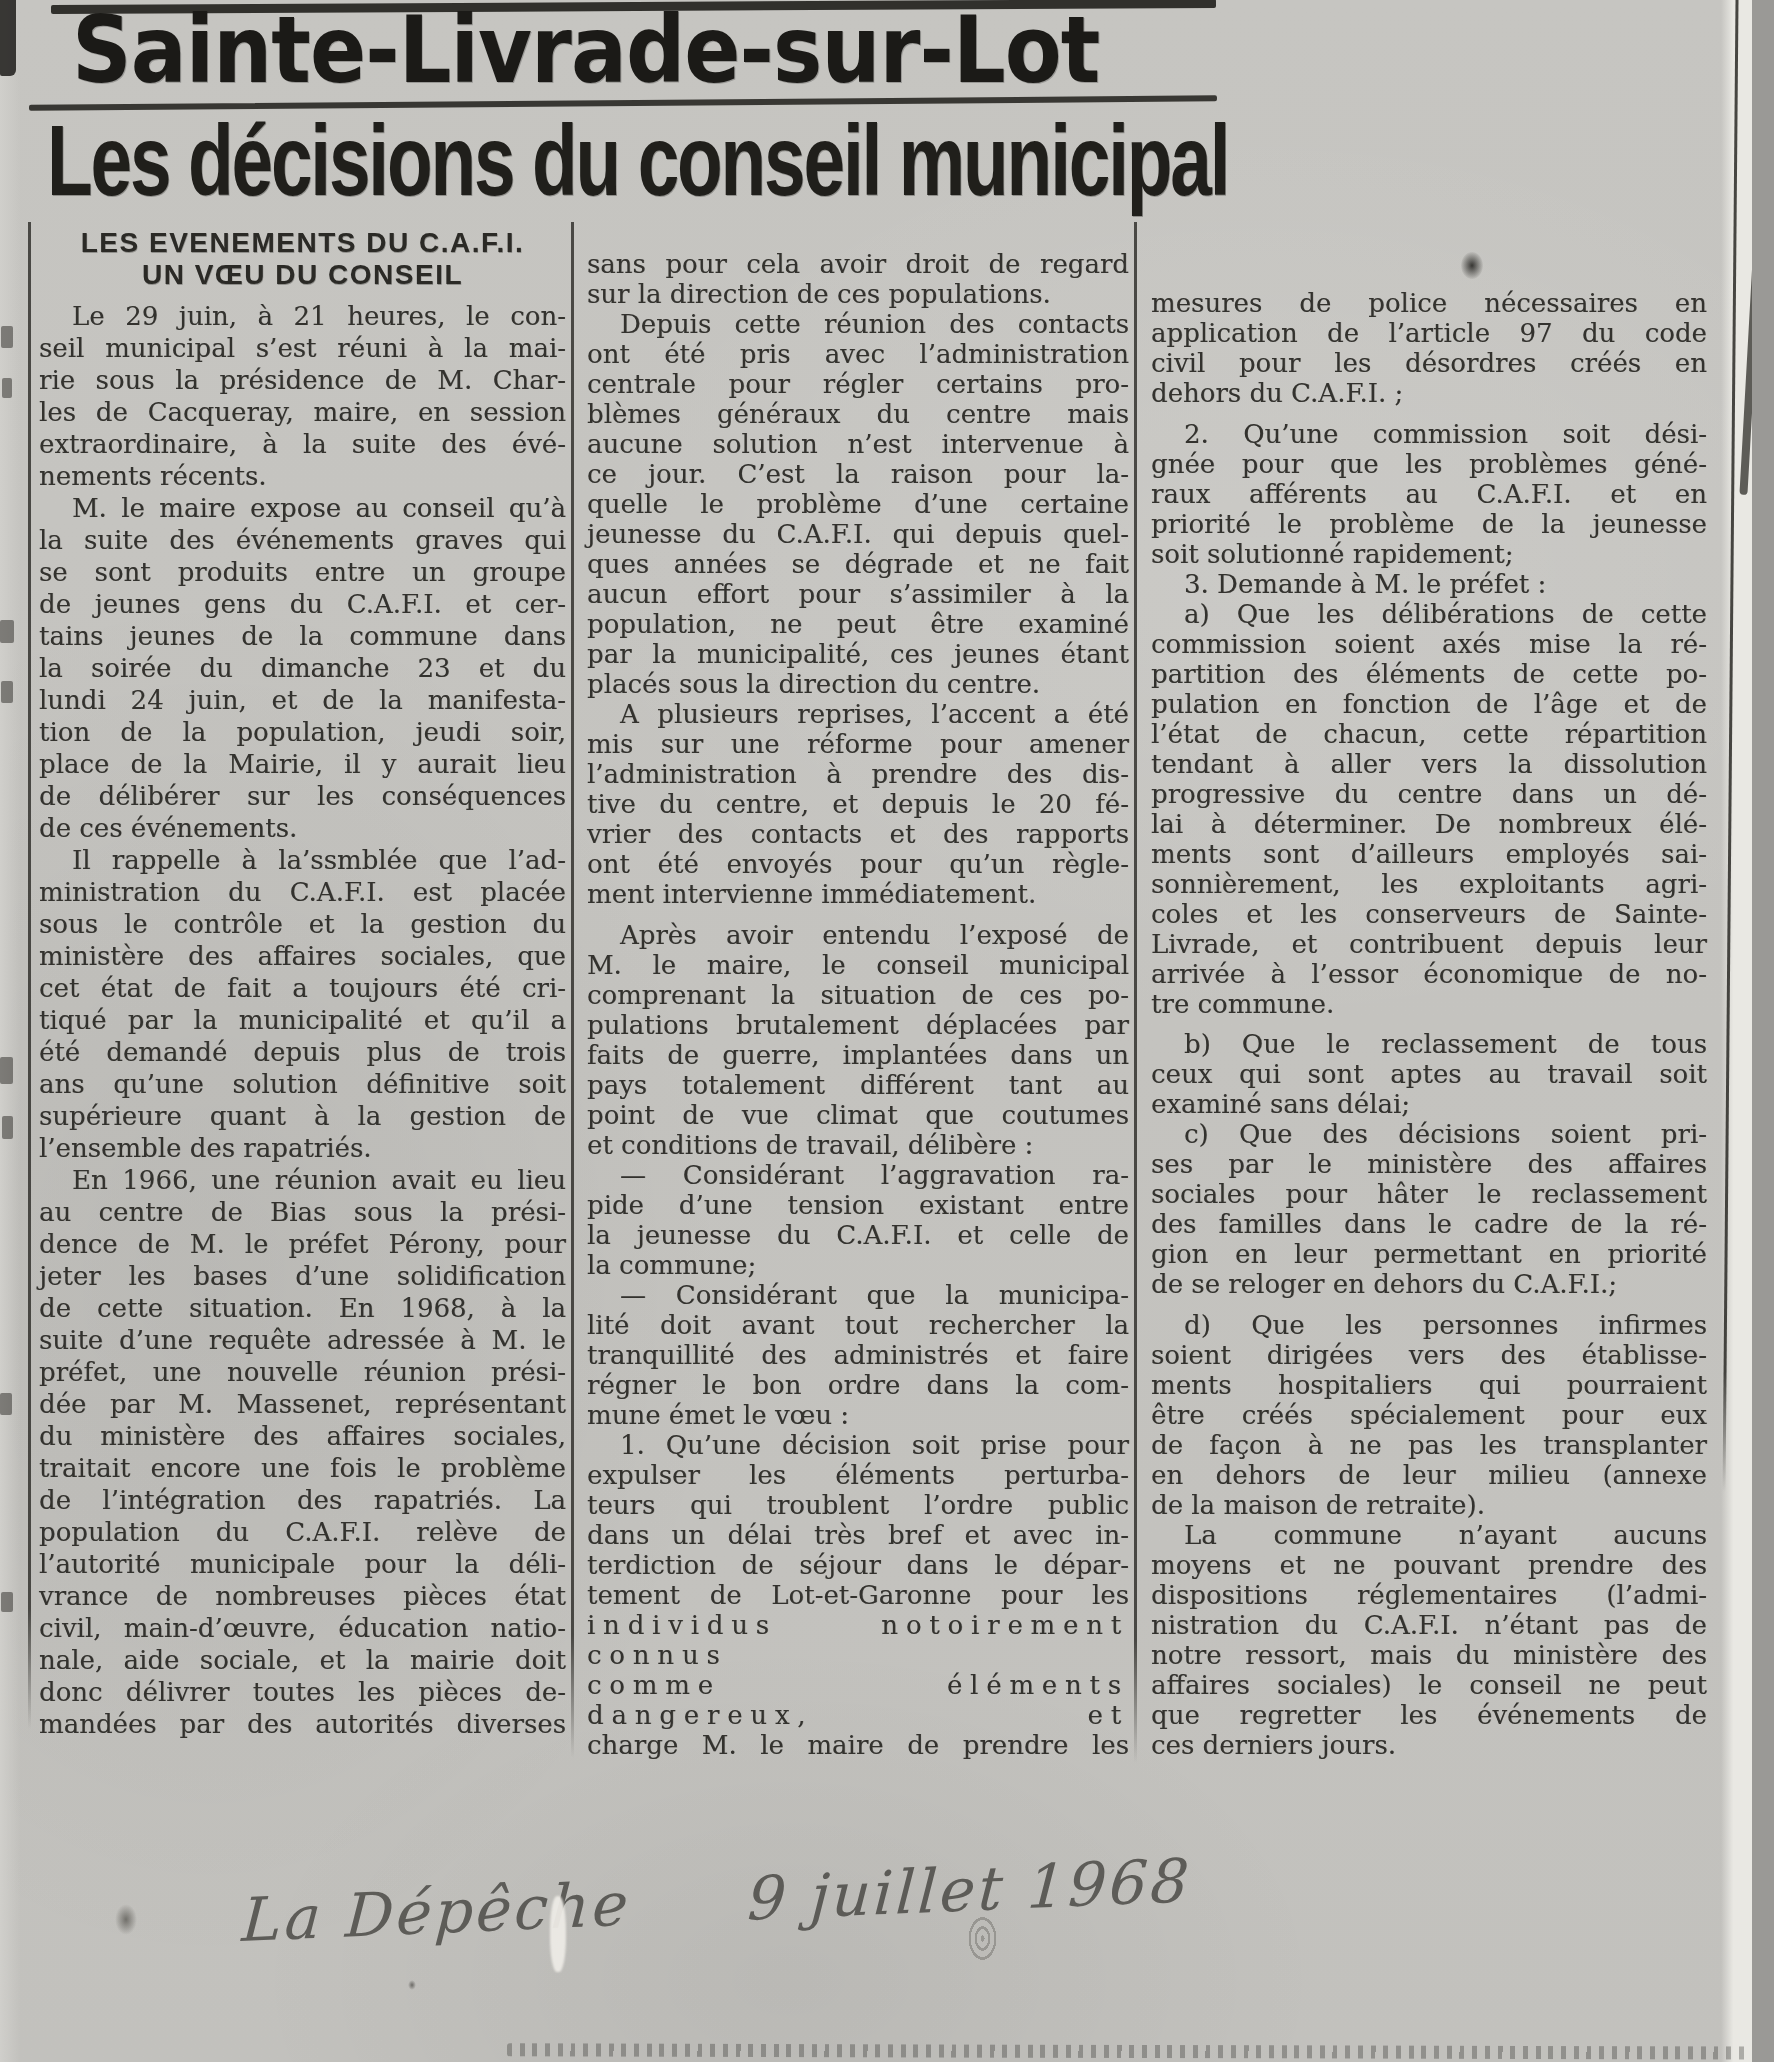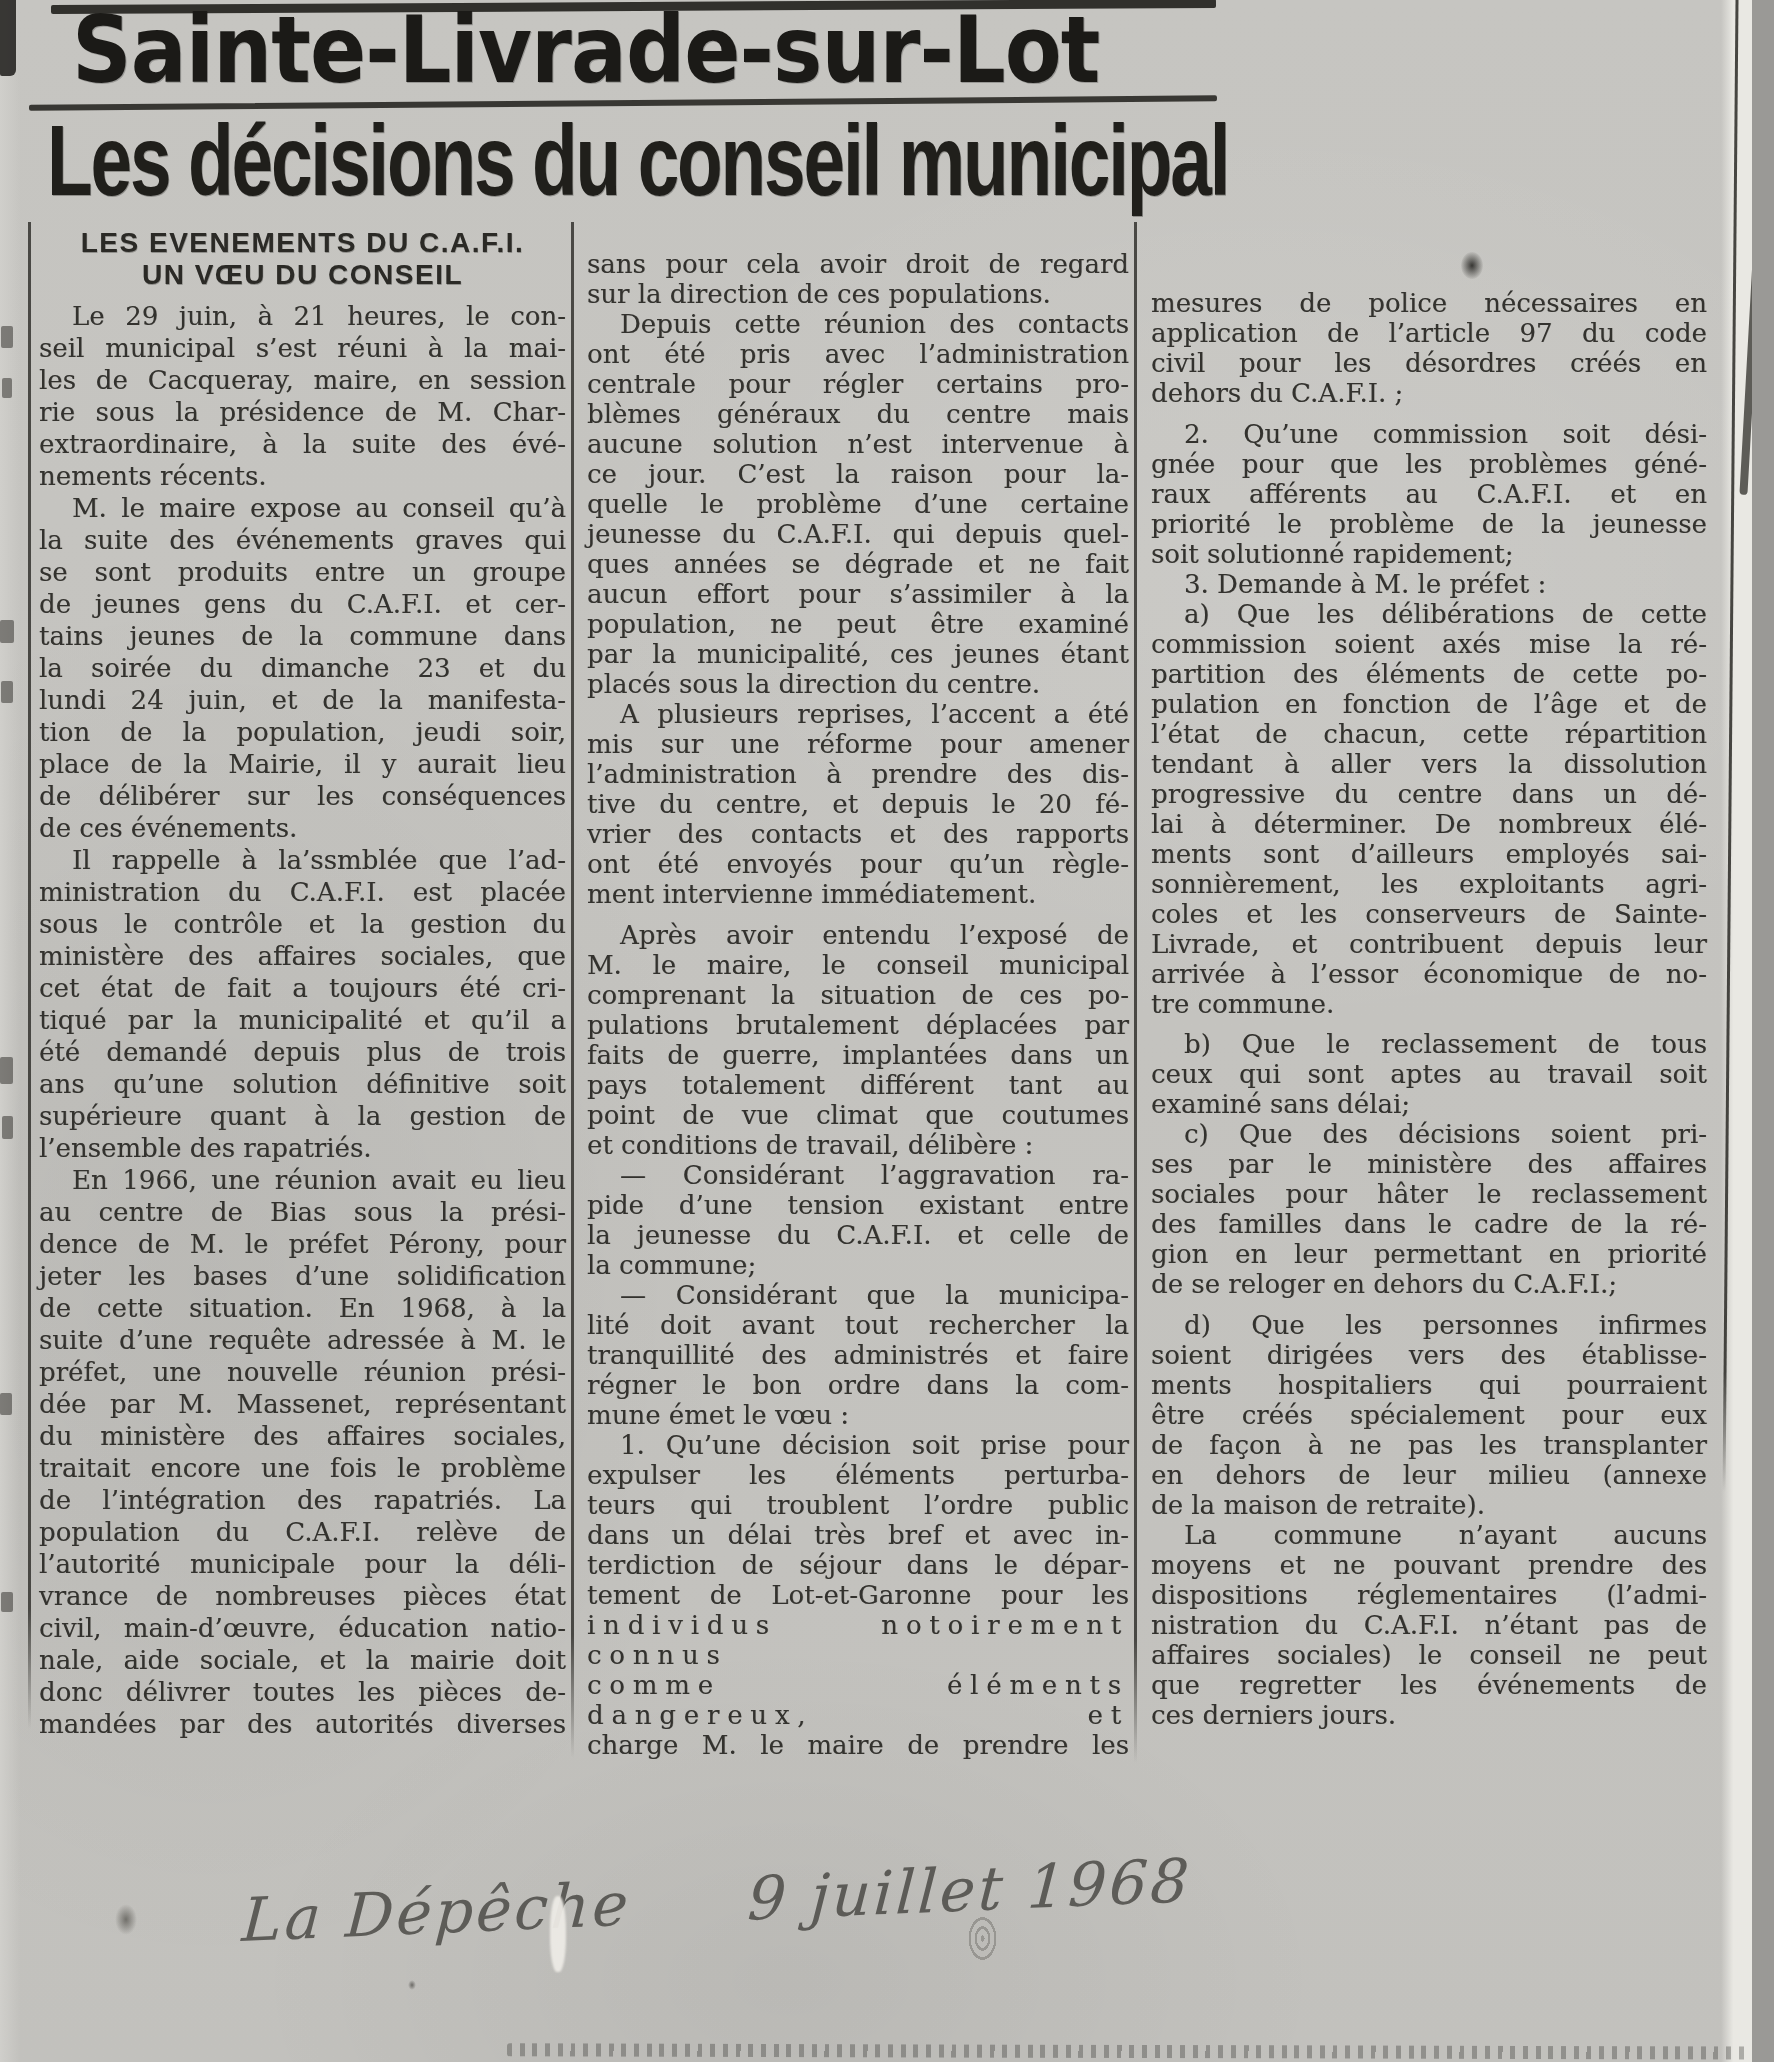--- a/index.html
+++ b/index.html
@@ -103,22 +103,22 @@
   <h1 class="headline">Les décisions du conseil municipal</h1>
 
   <div class="col col-1">
     <div class="subhead">
       <div>LES EVENEMENTS DU C.A.F.I.</div>
       <div>UN VŒU DU CONSEIL</div>
     </div>
     <div class="colbody">
         <div class="tl ind">Le 29 juin, à 21 heures, le con-</div>
         <div class="tl">seil municipal s’est réuni à la mai-</div>
+        <div class="tl">rie sous la présidence de M. Char-</div>
         <div class="tl">les de Cacqueray, maire, en session</div>
-        <div class="tl">rie sous la présidence de M. Char-</div>
         <div class="tl">extraordinaire, à la suite des évé-</div>
         <div class="tl fin">nements récents.</div>
         <div class="tl ind">M. le maire expose au conseil qu’à</div>
         <div class="tl">la suite des événements graves qui</div>
         <div class="tl">se sont produits entre un groupe</div>
         <div class="tl">de jeunes gens du C.A.F.I. et cer-</div>
         <div class="tl">tains jeunes de la commune dans</div>
         <div class="tl">la soirée du dimanche 23 et du</div>
         <div class="tl">lundi 24 juin, et de la manifesta-</div>
         <div class="tl">tion de la population, jeudi soir,</div>
@@ -248,20 +248,21 @@
         <div class="tl">soient dirigées vers des établisse-</div>
         <div class="tl">ments hospitaliers qui pourraient</div>
         <div class="tl">être créés spécialement pour eux</div>
         <div class="tl">de façon à ne pas les transplanter</div>
         <div class="tl">en dehors de leur milieu (annexe</div>
         <div class="tl fin">de la maison de retraite).</div>
         <div class="tl ind">La commune n’ayant aucuns</div>
         <div class="tl">moyens et ne pouvant prendre des</div>
         <div class="tl">dispositions réglementaires (l’admi-</div>
         <div class="tl">nistration du C.A.F.I. n’étant pas de</div>
+        <div class="tl">notre ressort, mais du ministère des</div>
         <div class="tl">affaires sociales) le conseil ne peut</div>
         <div class="tl">que regretter les événements de</div>
         <div class="tl fin">ces derniers jours.</div>
       </div>
   </div>
 
   <div class="handnote">
     <span>La Dépêche</span><span class="hn-gap"></span><span>9 juillet 1968</span>
   </div>
 

